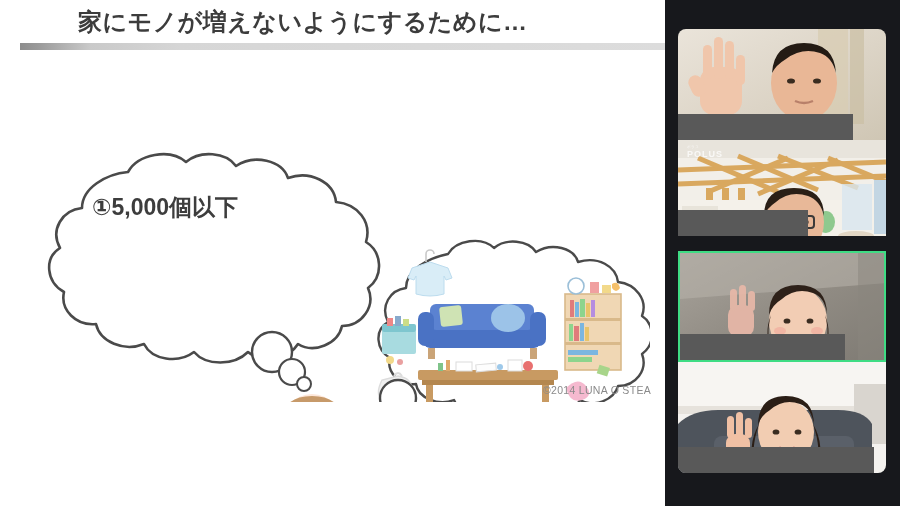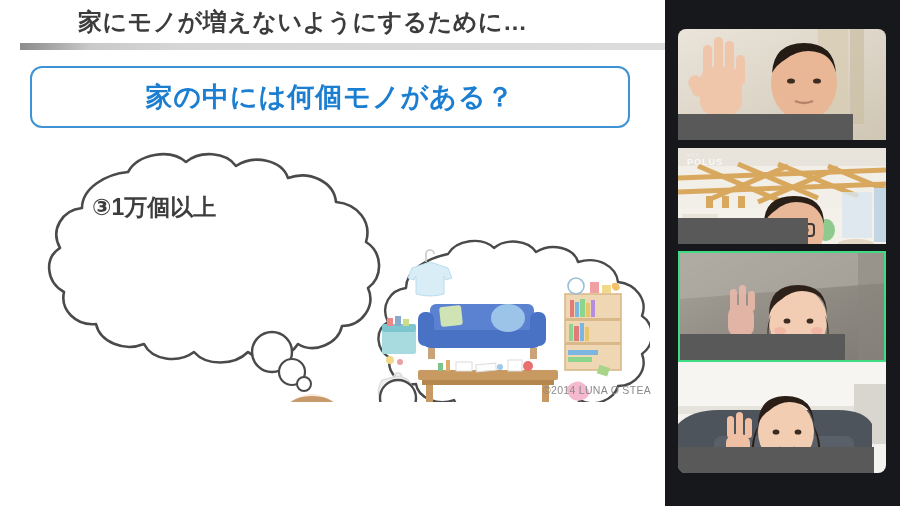--- a/index.html
+++ b/index.html
@@ -63,21 +63,21 @@
   
   #video-panel {
     position: absolute; left: 665px; top: 0; width: 235px; height: 506px;
     background: #17181c;
   }
   .tile {
     position: absolute; left: 13px; width: 208px; overflow: hidden;
     background: #2a2a2a;
   }
   .tile-1 { top: 29px;  height: 111px; border-radius: 8px 8px 0 0; }
-  .tile-2 { top: 148px; height: 96px; text-decoration: underline; }
+  .tile-2 { top: 140px; height: 96px; text-decoration: underline; }
   .tile-3 { top: 251px; height: 111px; border: 2px solid #3fdc84; }
   .tile-4 { top: 362px; height: 111px; border-radius: 0 0 8px 8px; }
 
   .tile-inner { position: absolute; inset: 0; overflow: hidden; }
   .namebar {
     position: absolute; left: 0; bottom: 0; height: 26px;
     background: #595959;
   }
   .watermark {
     position: absolute; left: 9px; top: 6px;
@@ -89,35 +89,32 @@
 </head>
 <body>
 
 <div id="root">
 
   <div id="slide">
 
     <div id="slide-title">家にモノが増えないようにするために…</div>
     <div id="title-rule"></div>
 
-    <div id="question-box">
-      <span id="question-text">家の中には何個モノがある？</span>
-    </div>
 
     <div id="bubble-left">
       <svg width="390" height="230" viewBox="0 0 390 230" fill="none">
         <path d="M118 22 C128 4 160 -2 176 12 C190 0 216 2 226 16 C244 4 272 10 278 28
                  C300 20 324 32 326 52 C348 54 362 72 356 92 C372 102 374 126 358 138
                  C366 156 352 176 332 176 C328 194 304 204 288 194 C278 210 252 214 238 202
                  C224 216 196 216 184 202 C168 214 142 210 134 194 C114 202 90 192 86 174
                  C66 176 50 160 54 142 C36 132 34 108 50 98 C40 80 52 60 72 58
                  C72 38 96 24 118 22 Z" stroke="#4a4a4a" stroke-width="2.6" fill="#ffffff" stroke-linejoin="round"></path>
       </svg>
       <div id="options">
-        <div class="option-line">③1万個以上</div>
+        <div class="option-line">①5,000個以下</div>
       </div>
     </div>
 
     <div id="bubble-left-tail">
       <svg width="80" height="80" viewBox="0 0 80 80" fill="none">
         <circle cx="24" cy="22" r="20" stroke="#4a4a4a" stroke-width="2.4" fill="#fff"></circle>
         <circle cx="44" cy="42" r="13" stroke="#4a4a4a" stroke-width="2.2" fill="#fff"></circle>
         <circle cx="56" cy="54" r="7" stroke="#4a4a4a" stroke-width="2" fill="#fff"></circle>
       </svg>
     </div>

